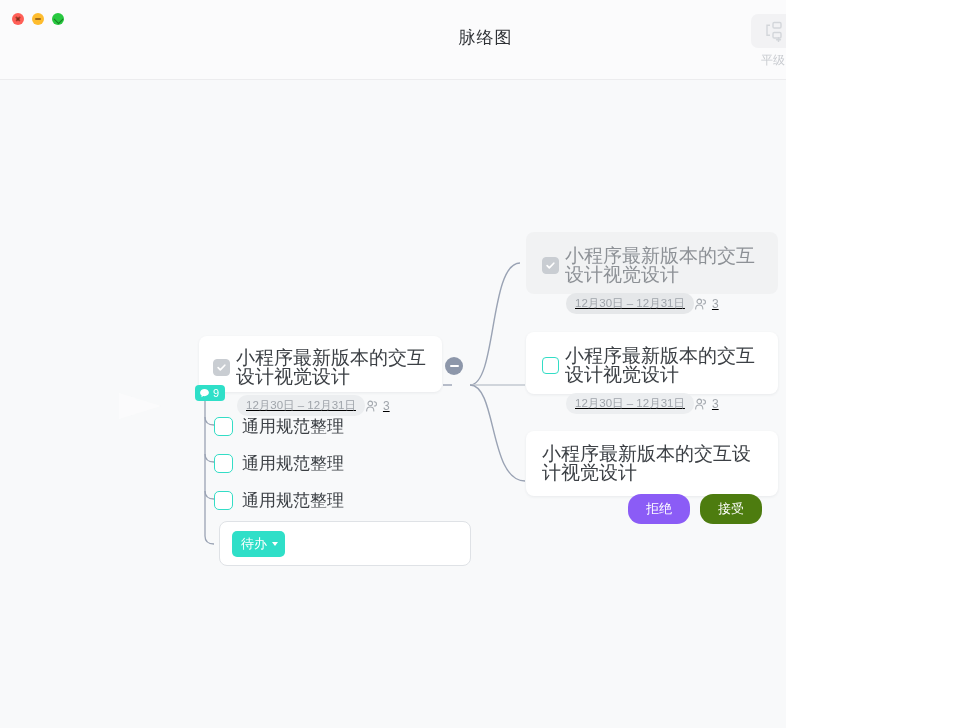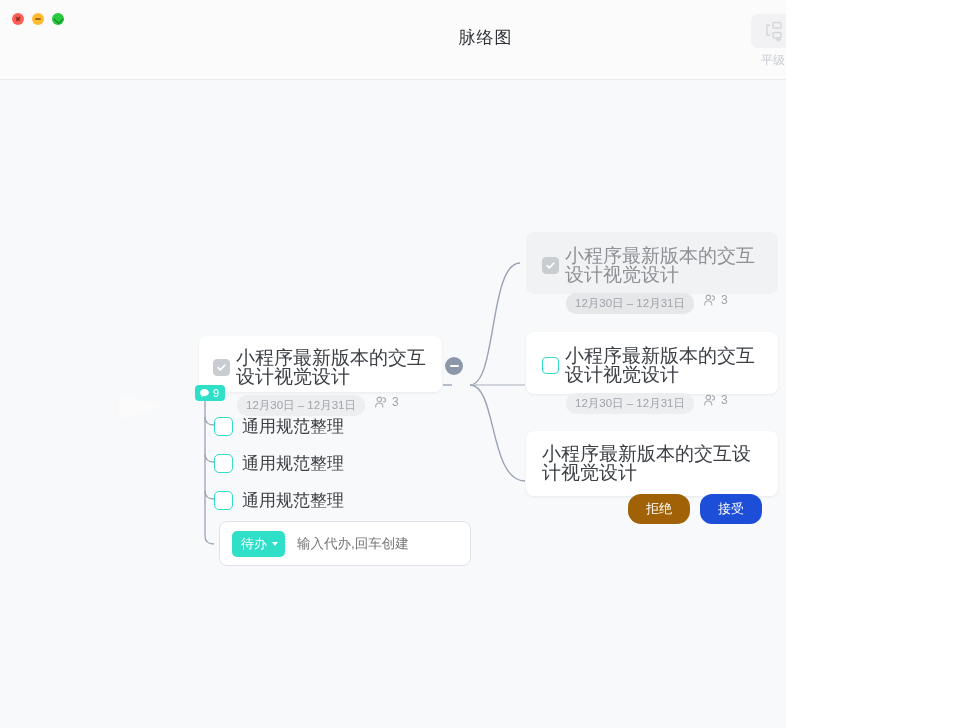--- a/index.html
+++ b/index.html
@@ -159,24 +159,24 @@
     gap: 6px;
     font-size: 19px;
     color: #3c4045;
     line-height: 1;
   }
   .card.grey .card-title,
   .card .card-title.muted { color: #8d9196; }
 
   .card-meta {
     display: flex;
-    align-items: flex-start;
-    gap: 9px;
+    align-items: center;
     margin-top: 9px;
     padding-left: 24px;
+    text-decoration: underline;
   }
   .date-pill {
     background: #eceef0;
     color: #9fa4aa;
     font-size: 11.5px;
     border-radius: 10px;
     padding: 3px 9px;
     white-space: nowrap;
   }
   .card.grey .date-pill { background: #e5e7e9; }
@@ -295,22 +295,22 @@
   }
   .pbtn {
     border: none;
     border-radius: 13px;
     color: #ffffff;
     font-size: 13px;
     padding: 6px 18px;
     cursor: pointer;
     font-family: inherit;
   }
-  .pbtn.reject { background: #a16207; }
-  .pbtn.accept { background: #1d4ed8; border-radius: 12px; }
+  .pbtn.reject { background: #8b5cf6; }
+  .pbtn.accept { background: #4d7c0f; }
 </style>
 </head>
 <body>
 
 <div id="app">
 
   <div class="titlebar">
     <div class="traffic">
       <span class="light close"></span>
       <span class="light min"></span>
@@ -425,21 +425,20 @@
     <div class="subitem" style="left:214px; top:408px;">
       <span class="cb empty-teal"></span>
       <span>通用规范整理</span>
     </div>
 
     <div class="todo-box" style="left:219px; top:440px; width:252px; height:45px;">
       <span class="todo-pill">
         <span>待办</span>
         <span class="caret"></span>
       </span>
-      <input class="todo-ph" type="text" placeholder="输入代办,回车创建" style="">
     </div>
 
     <div class="card grey" style="left:526px; top:151px; width:252px; height:62px; padding:14px 16px;">
       <div class="card-title">
         <span class="cb checked-grey">
           <svg class="tick" width="11" height="11" viewBox="0 0 12 12">
             <path d="M2.3 6.2 L4.7 8.6 L9.6 3.5" fill="none" stroke="#ffffff" stroke-width="1.8" stroke-linecap="round" stroke-linejoin="round"></path>
           </svg>
         </span>
         <span>小程序最新版本的交互设计视觉设计</span>

